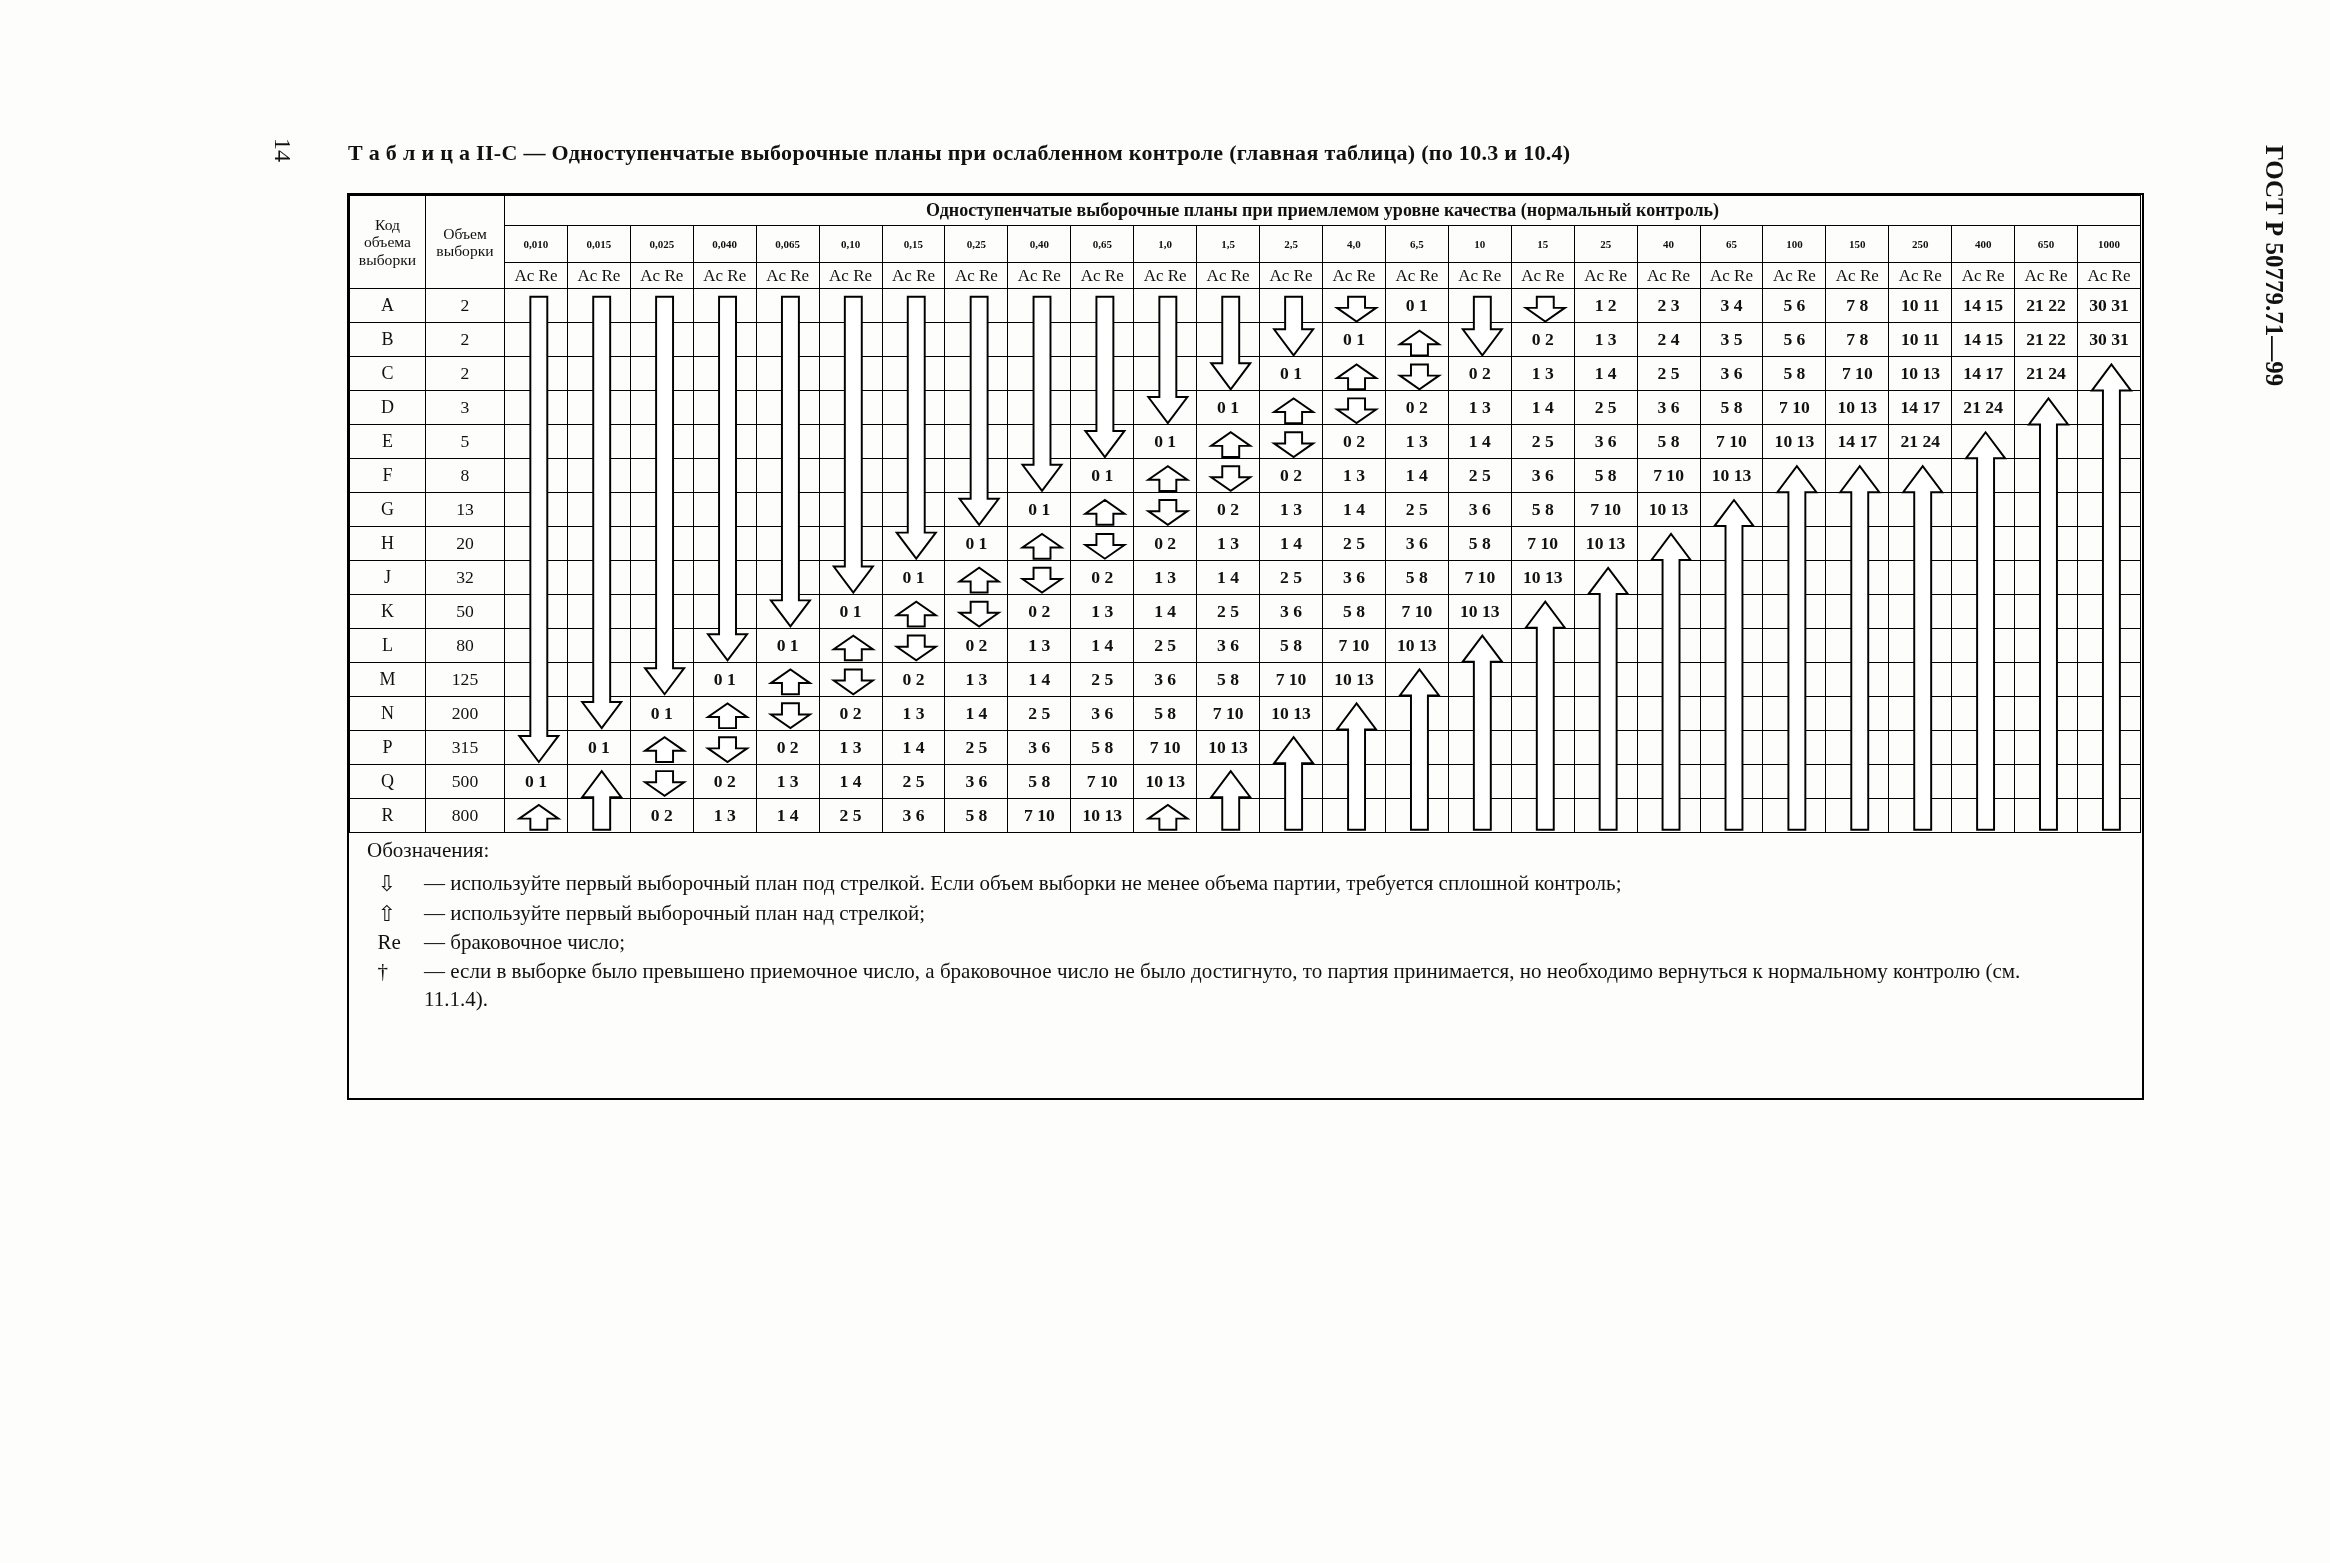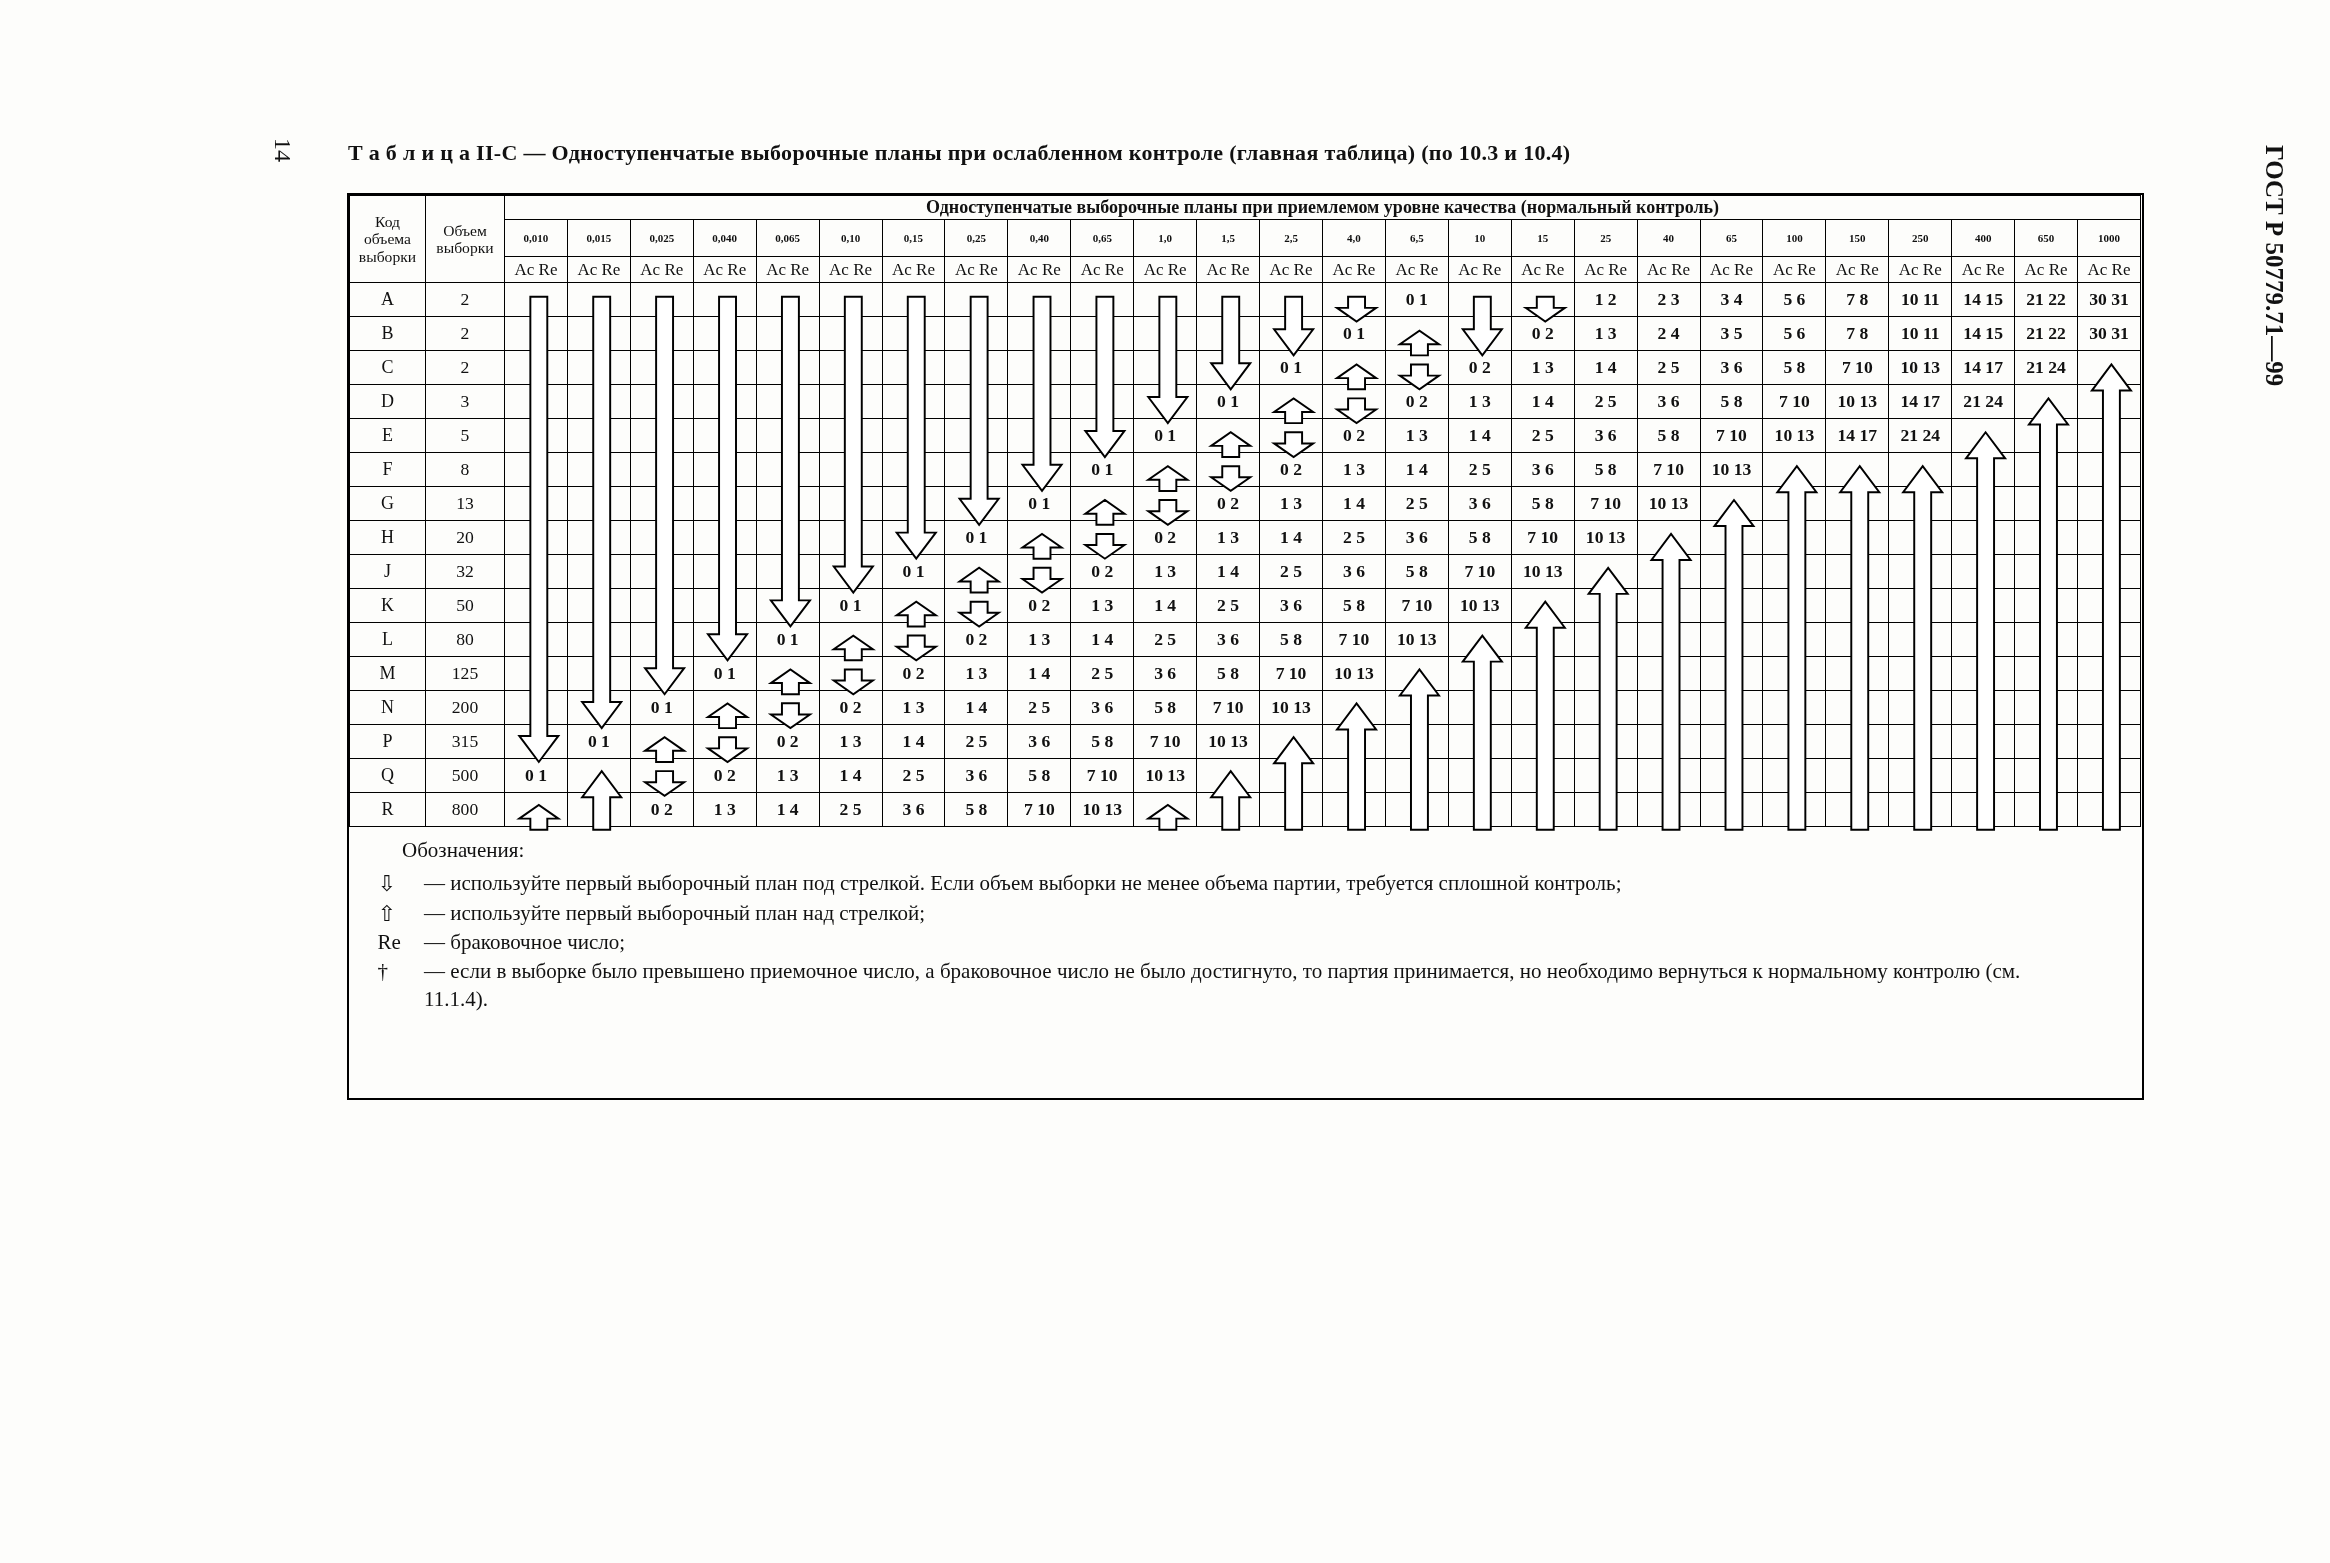--- a/index.html
+++ b/index.html
@@ -22,34 +22,34 @@
   .table-box{
     position:absolute;left:347px;top:193px;width:1797px;height:907px;
     border:2.6px solid #000;box-sizing:border-box;
   }
   table#grid{border-collapse:collapse;table-layout:fixed;width:1792px;}
   #grid th,#grid td{
     border:1.3px solid #000;padding:0;text-align:center;vertical-align:middle;
     overflow:hidden;
   }
   #grid thead th{font-weight:bold;}
-  .h-span{height:24px;font-size:18px;}
+  .h-span{height:30px;font-size:18px;}
   .h-aql th{height:36px;font-size:11px;}
   .h-acre th{height:25px;font-size:17px;font-weight:normal !important;}
   .corner-th{font-size:15.6px;font-weight:normal !important;line-height:1.1;}
   #grid tbody td{height:33px;font-size:17.6px;font-weight:bold;white-space:pre;}
   #grid tbody th{height:33px;font-weight:normal;}
   th.row-code{font-size:18px;}
   th.row-size{font-size:17.6px;text-align:right;padding-right:13px;}
   tr.group-start th, tr.group-start td{border-top-width:3.3px;}
   #arrow-overlay{position:absolute;left:0;top:0;pointer-events:none;}
   .legend{
     position:absolute;left:18px;top:642px;width:1733px;font-size:21px;line-height:1.32;
   }
-  .legend-heading{margin-bottom:5.2px;margin-left:35px;}
+  .legend-heading{margin-bottom:5.2px;}
   .legend-row{display:flex;margin:1.3px 0;}
   .legend-sym{flex:none;width:57px;padding-left:10.4px;box-sizing:border-box;}
   .sym-arrow{font-family:"DejaVu Sans", sans-serif;font-size:21.5px;}
   .legend-text{flex:1;max-width:1616px;}
 </style>
 </head>
 <body>
 
 <div class="page">
 

